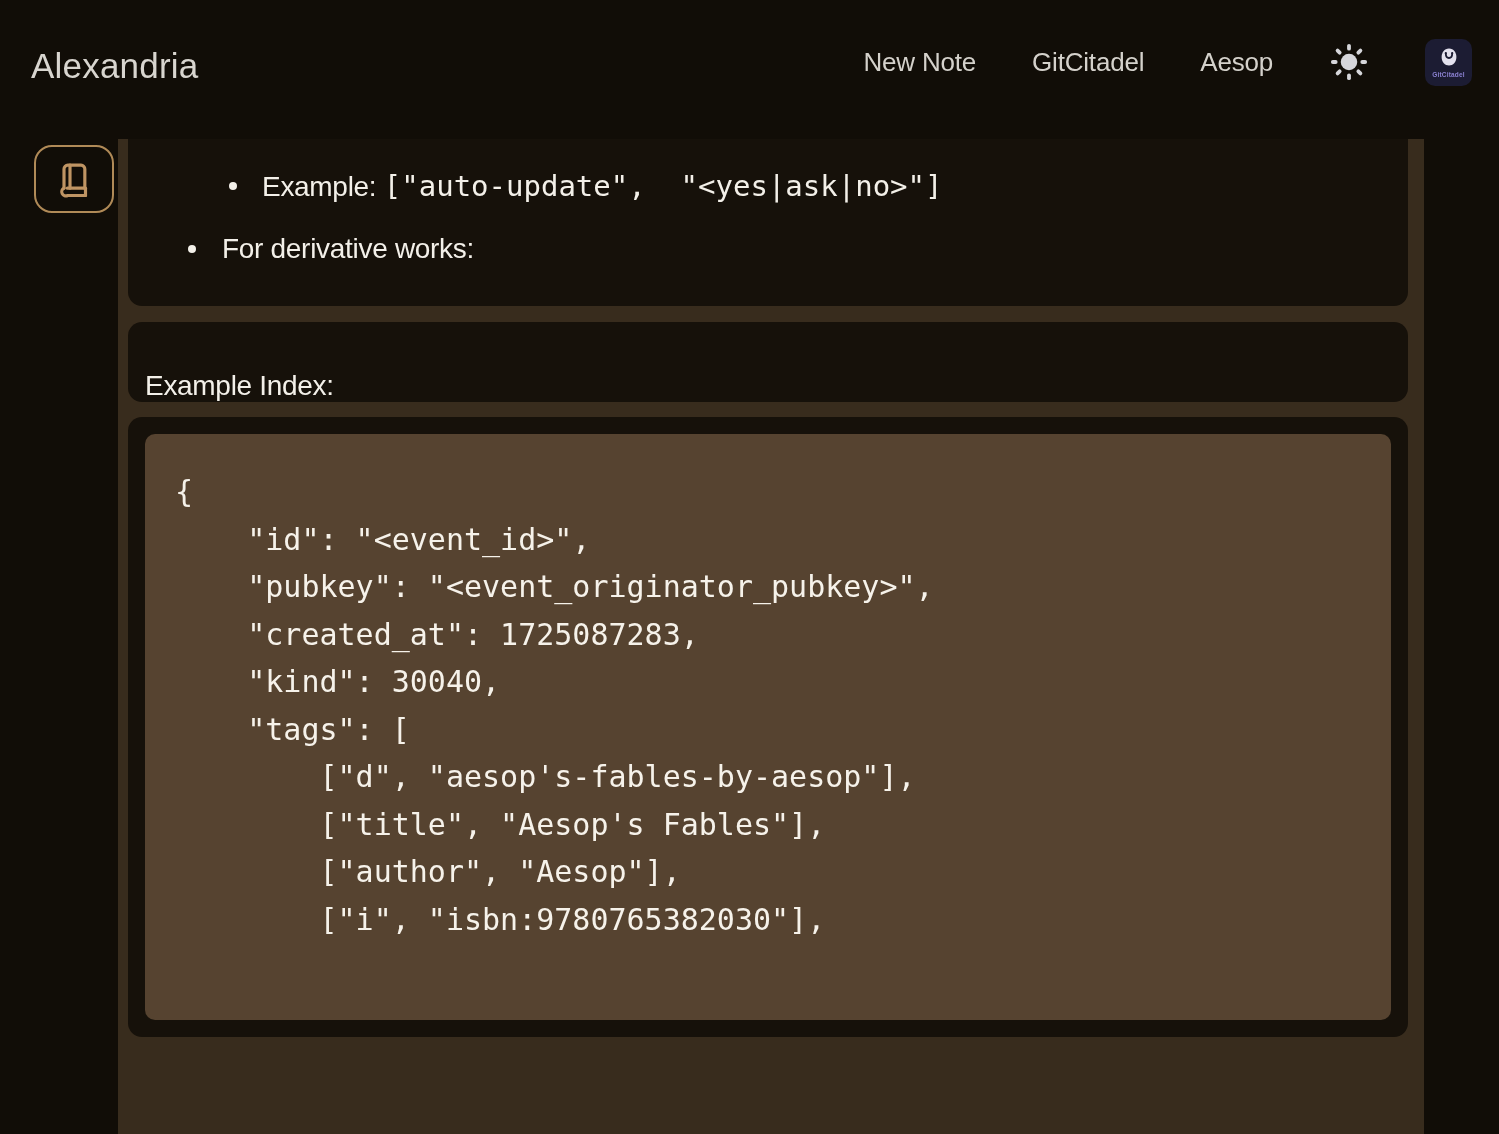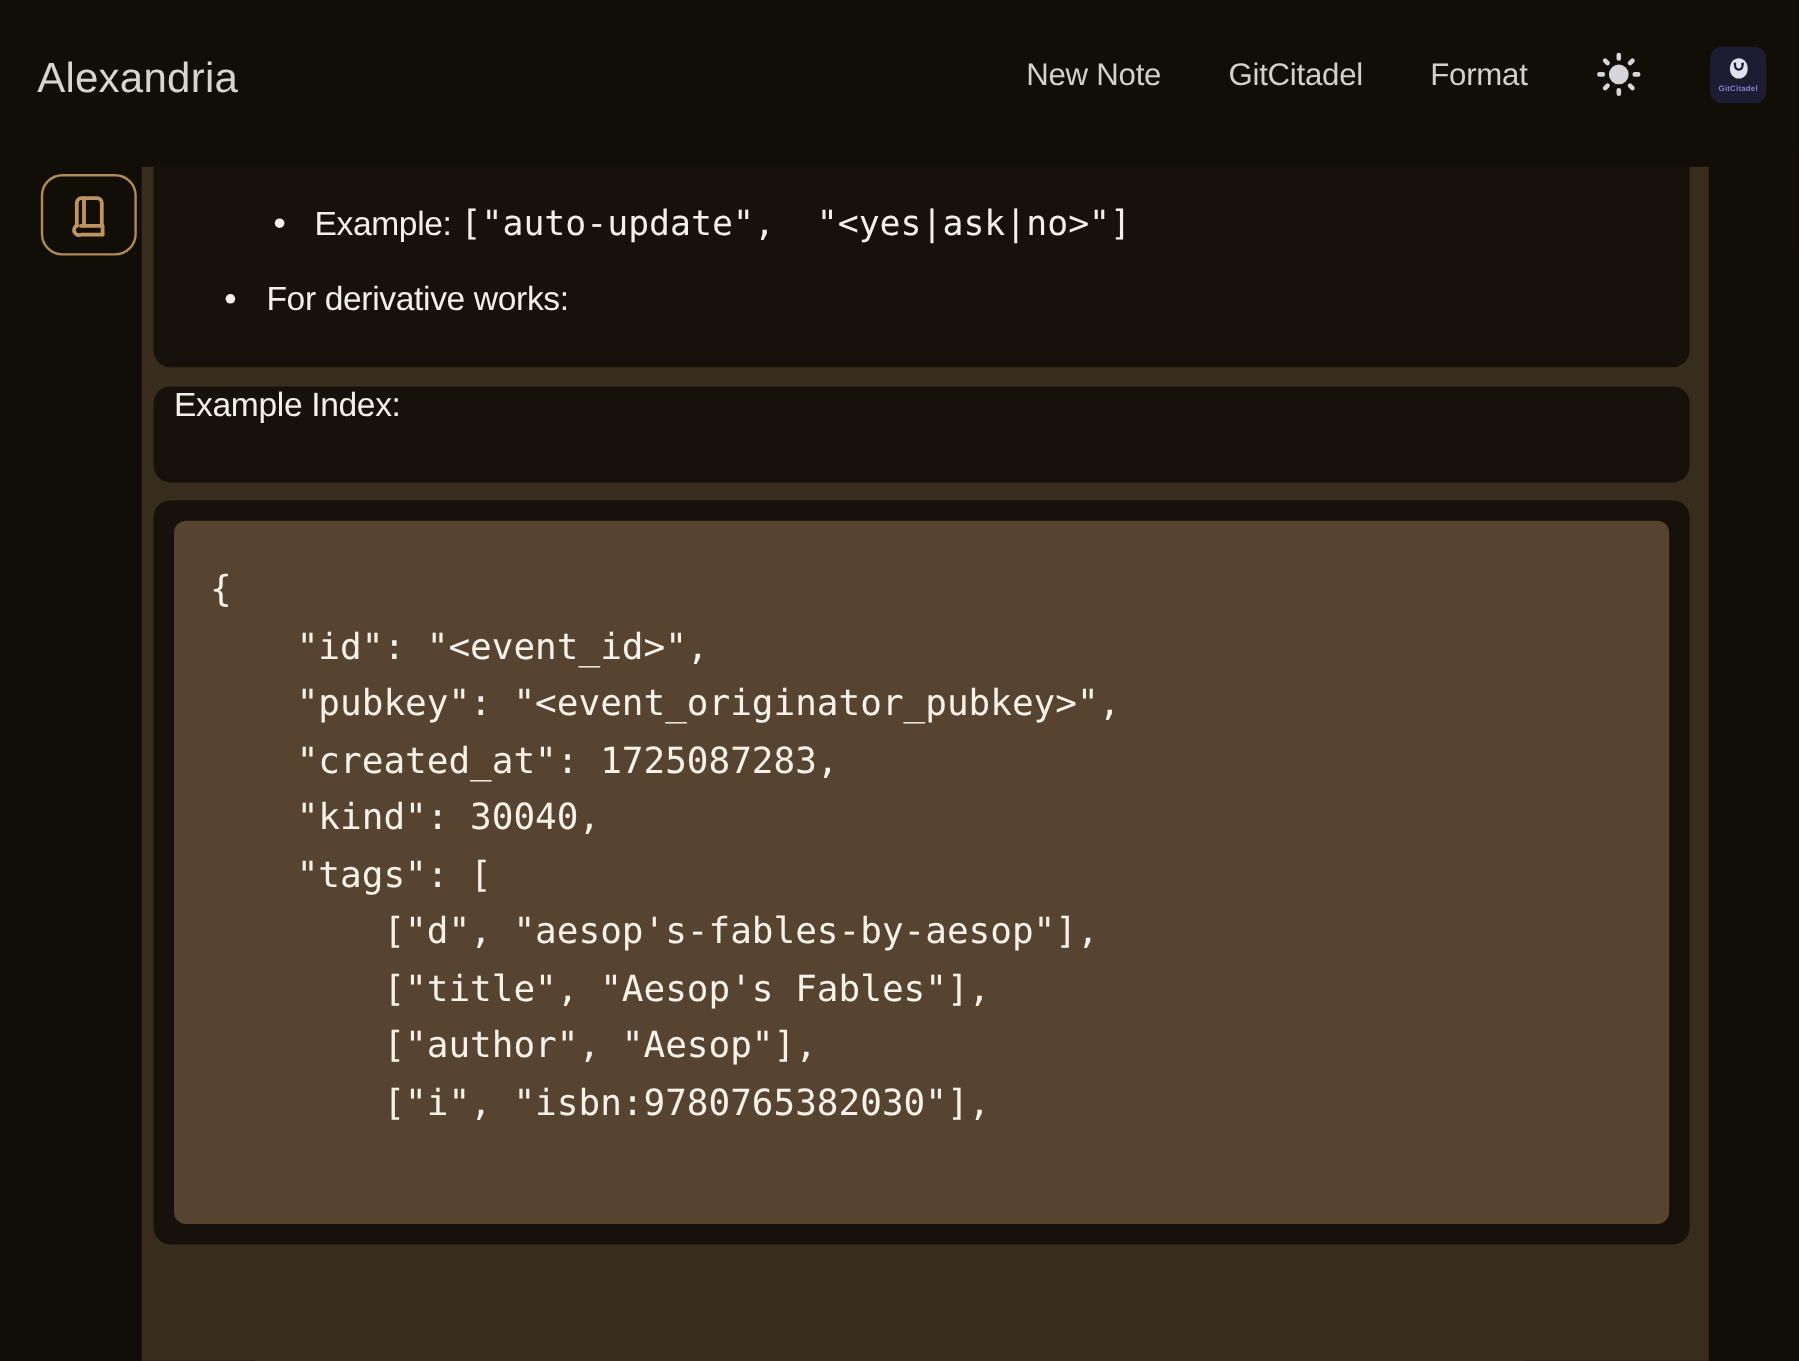--- a/index.html
+++ b/index.html
@@ -97,21 +97,21 @@
     width: 1280px;
   }
   .panel-doc {
     border-radius: 0 0 14px 14px;
     padding: 30px 40px 40px 40px;
     margin-bottom: 16px;
   }
   .panel-example {
     height: 80px;
     display: flex;
-    align-items: flex-start;
+    align-items: flex-end;
     padding-left: 17px;
     margin-bottom: 15px;
   }
   .panel-code {
     height: 620px;
     padding: 17px;
   }
 
   
   .doc-list {
@@ -172,21 +172,21 @@
 </style>
 </head>
 <body>
 
 <div class="header">
   <div class="brand">Alexandria</div>
 
   <div class="nav">
     <div class="nav-link">New Note</div>
     <div class="nav-link">GitCitadel</div>
-    <div class="nav-link">Format</div>
+    <div class="nav-link">Aesop</div>
 
     <button class="icon-btn">
       <svg width="38" height="38" viewBox="0 0 24 24" fill="none" stroke="#d6d6da" stroke-width="2.4" stroke-linecap="round">
         <circle cx="12" cy="12" r="5.2" fill="#d6d6da" stroke="none"></circle>
         <line x1="12" y1="1.8" x2="12" y2="3.6"></line>
         <line x1="12" y1="20.4" x2="12" y2="22.2"></line>
         <line x1="1.8" y1="12" x2="3.6" y2="12"></line>
         <line x1="20.4" y1="12" x2="22.2" y2="12"></line>
         <line x1="4.8" y1="4.8" x2="6.1" y2="6.1"></line>
         <line x1="17.9" y1="17.9" x2="19.2" y2="19.2"></line>

